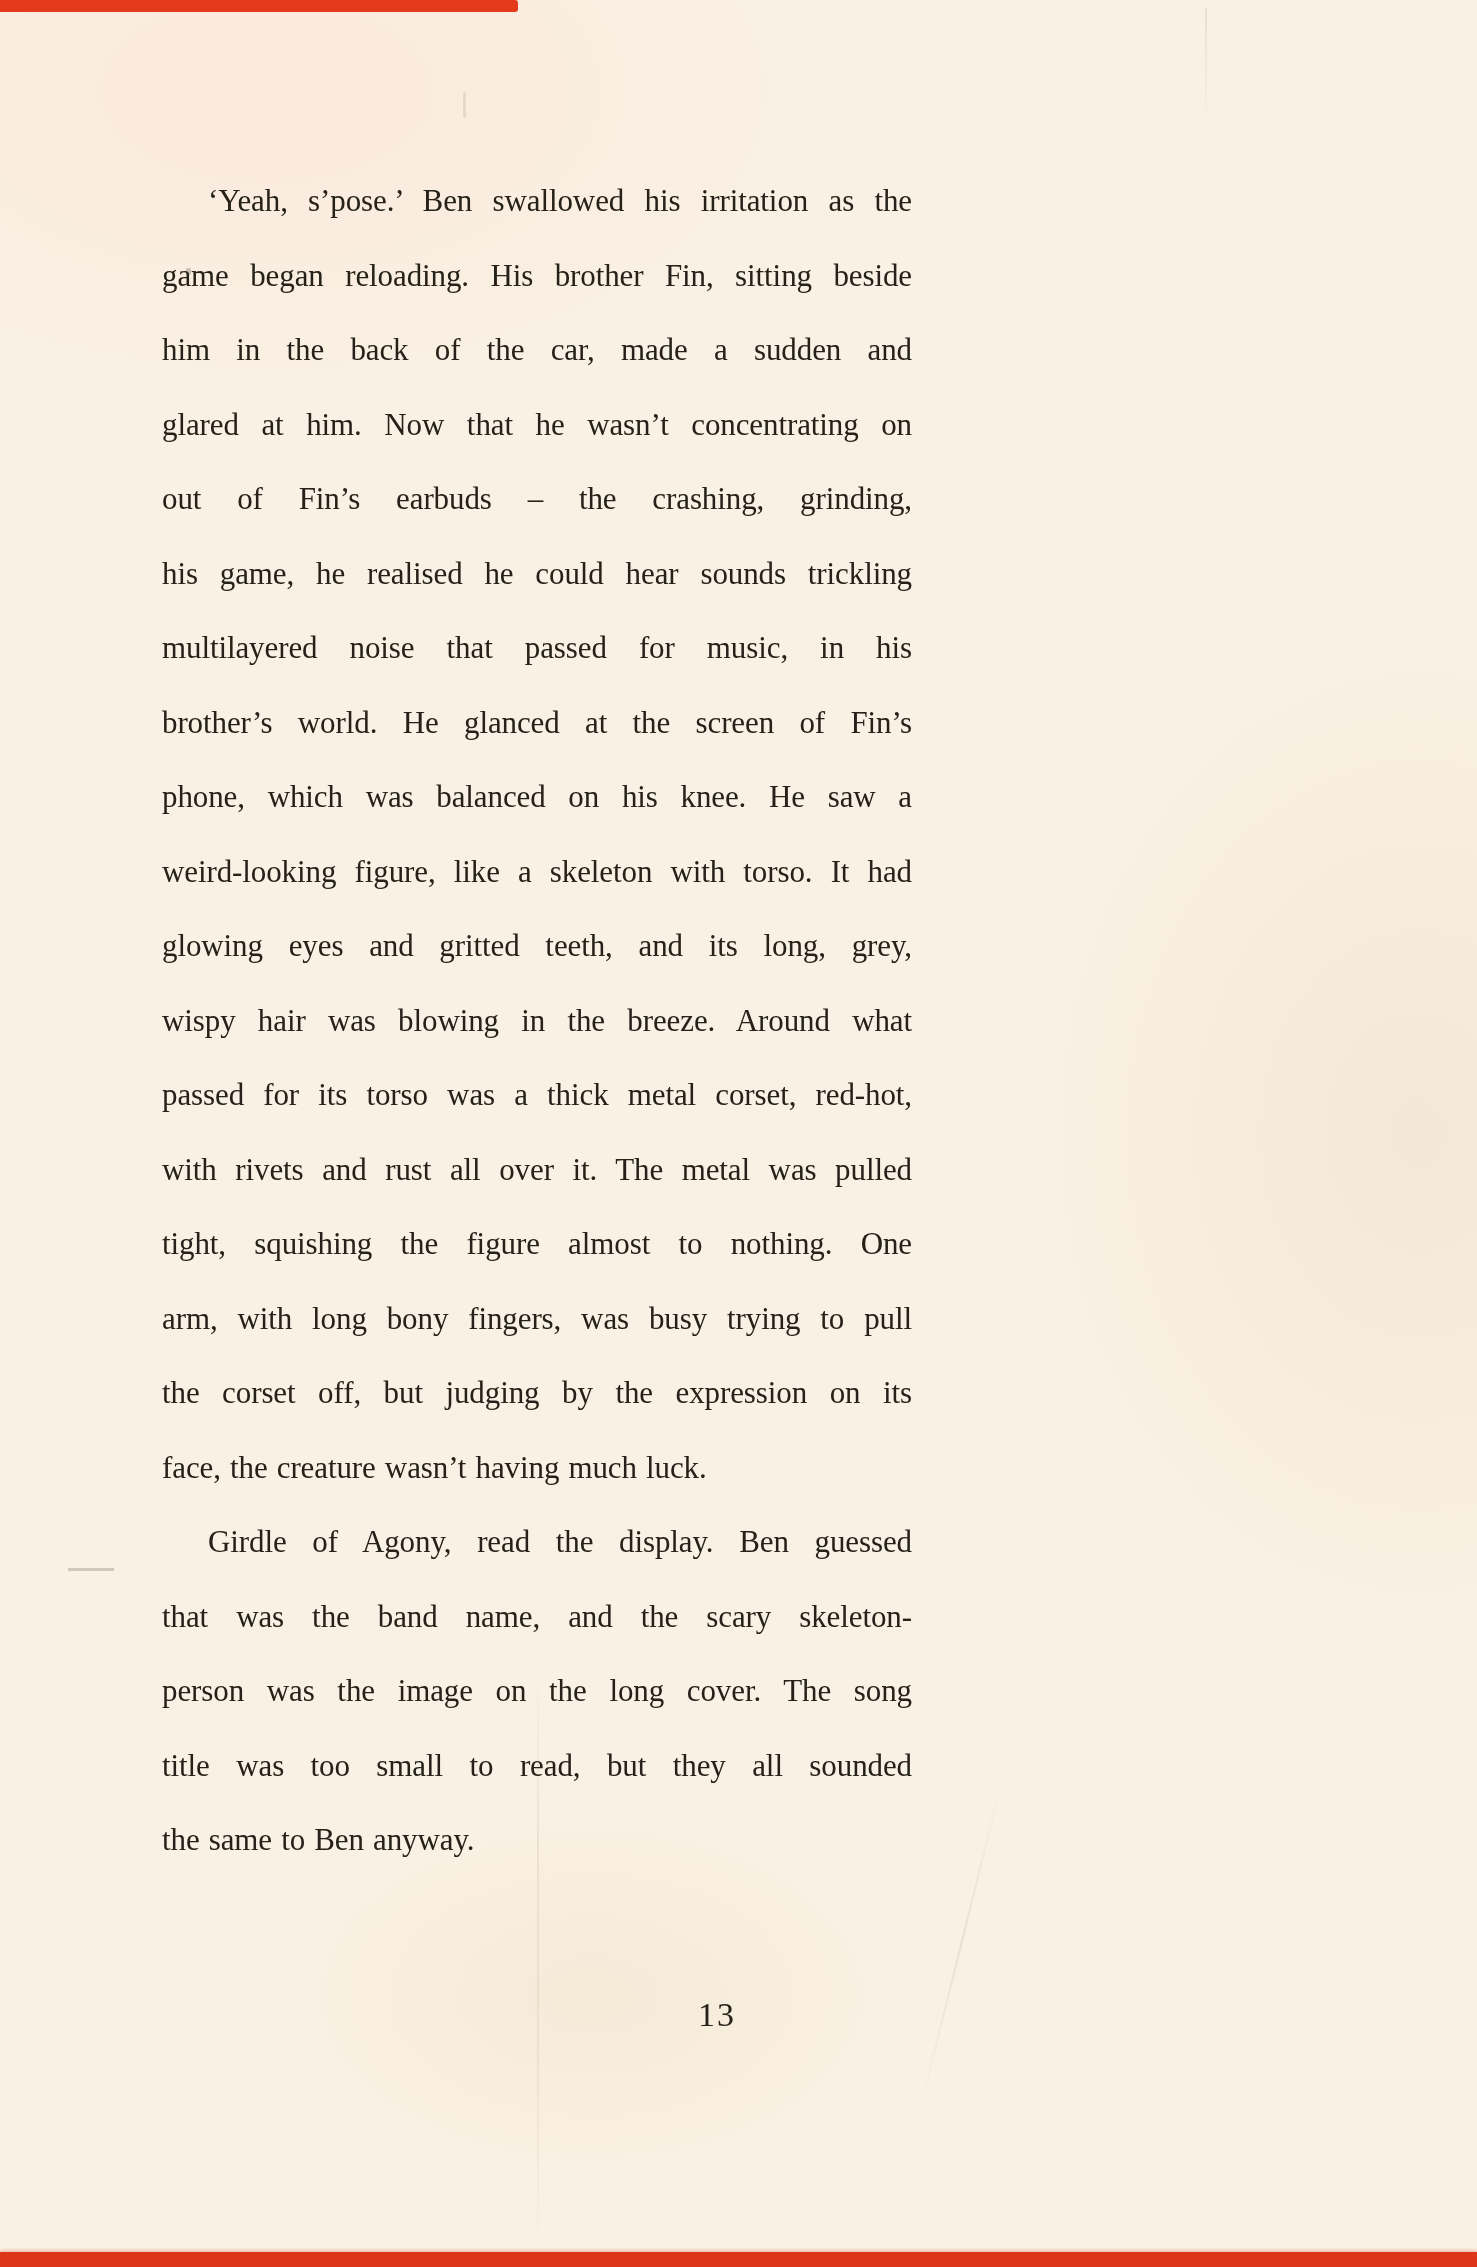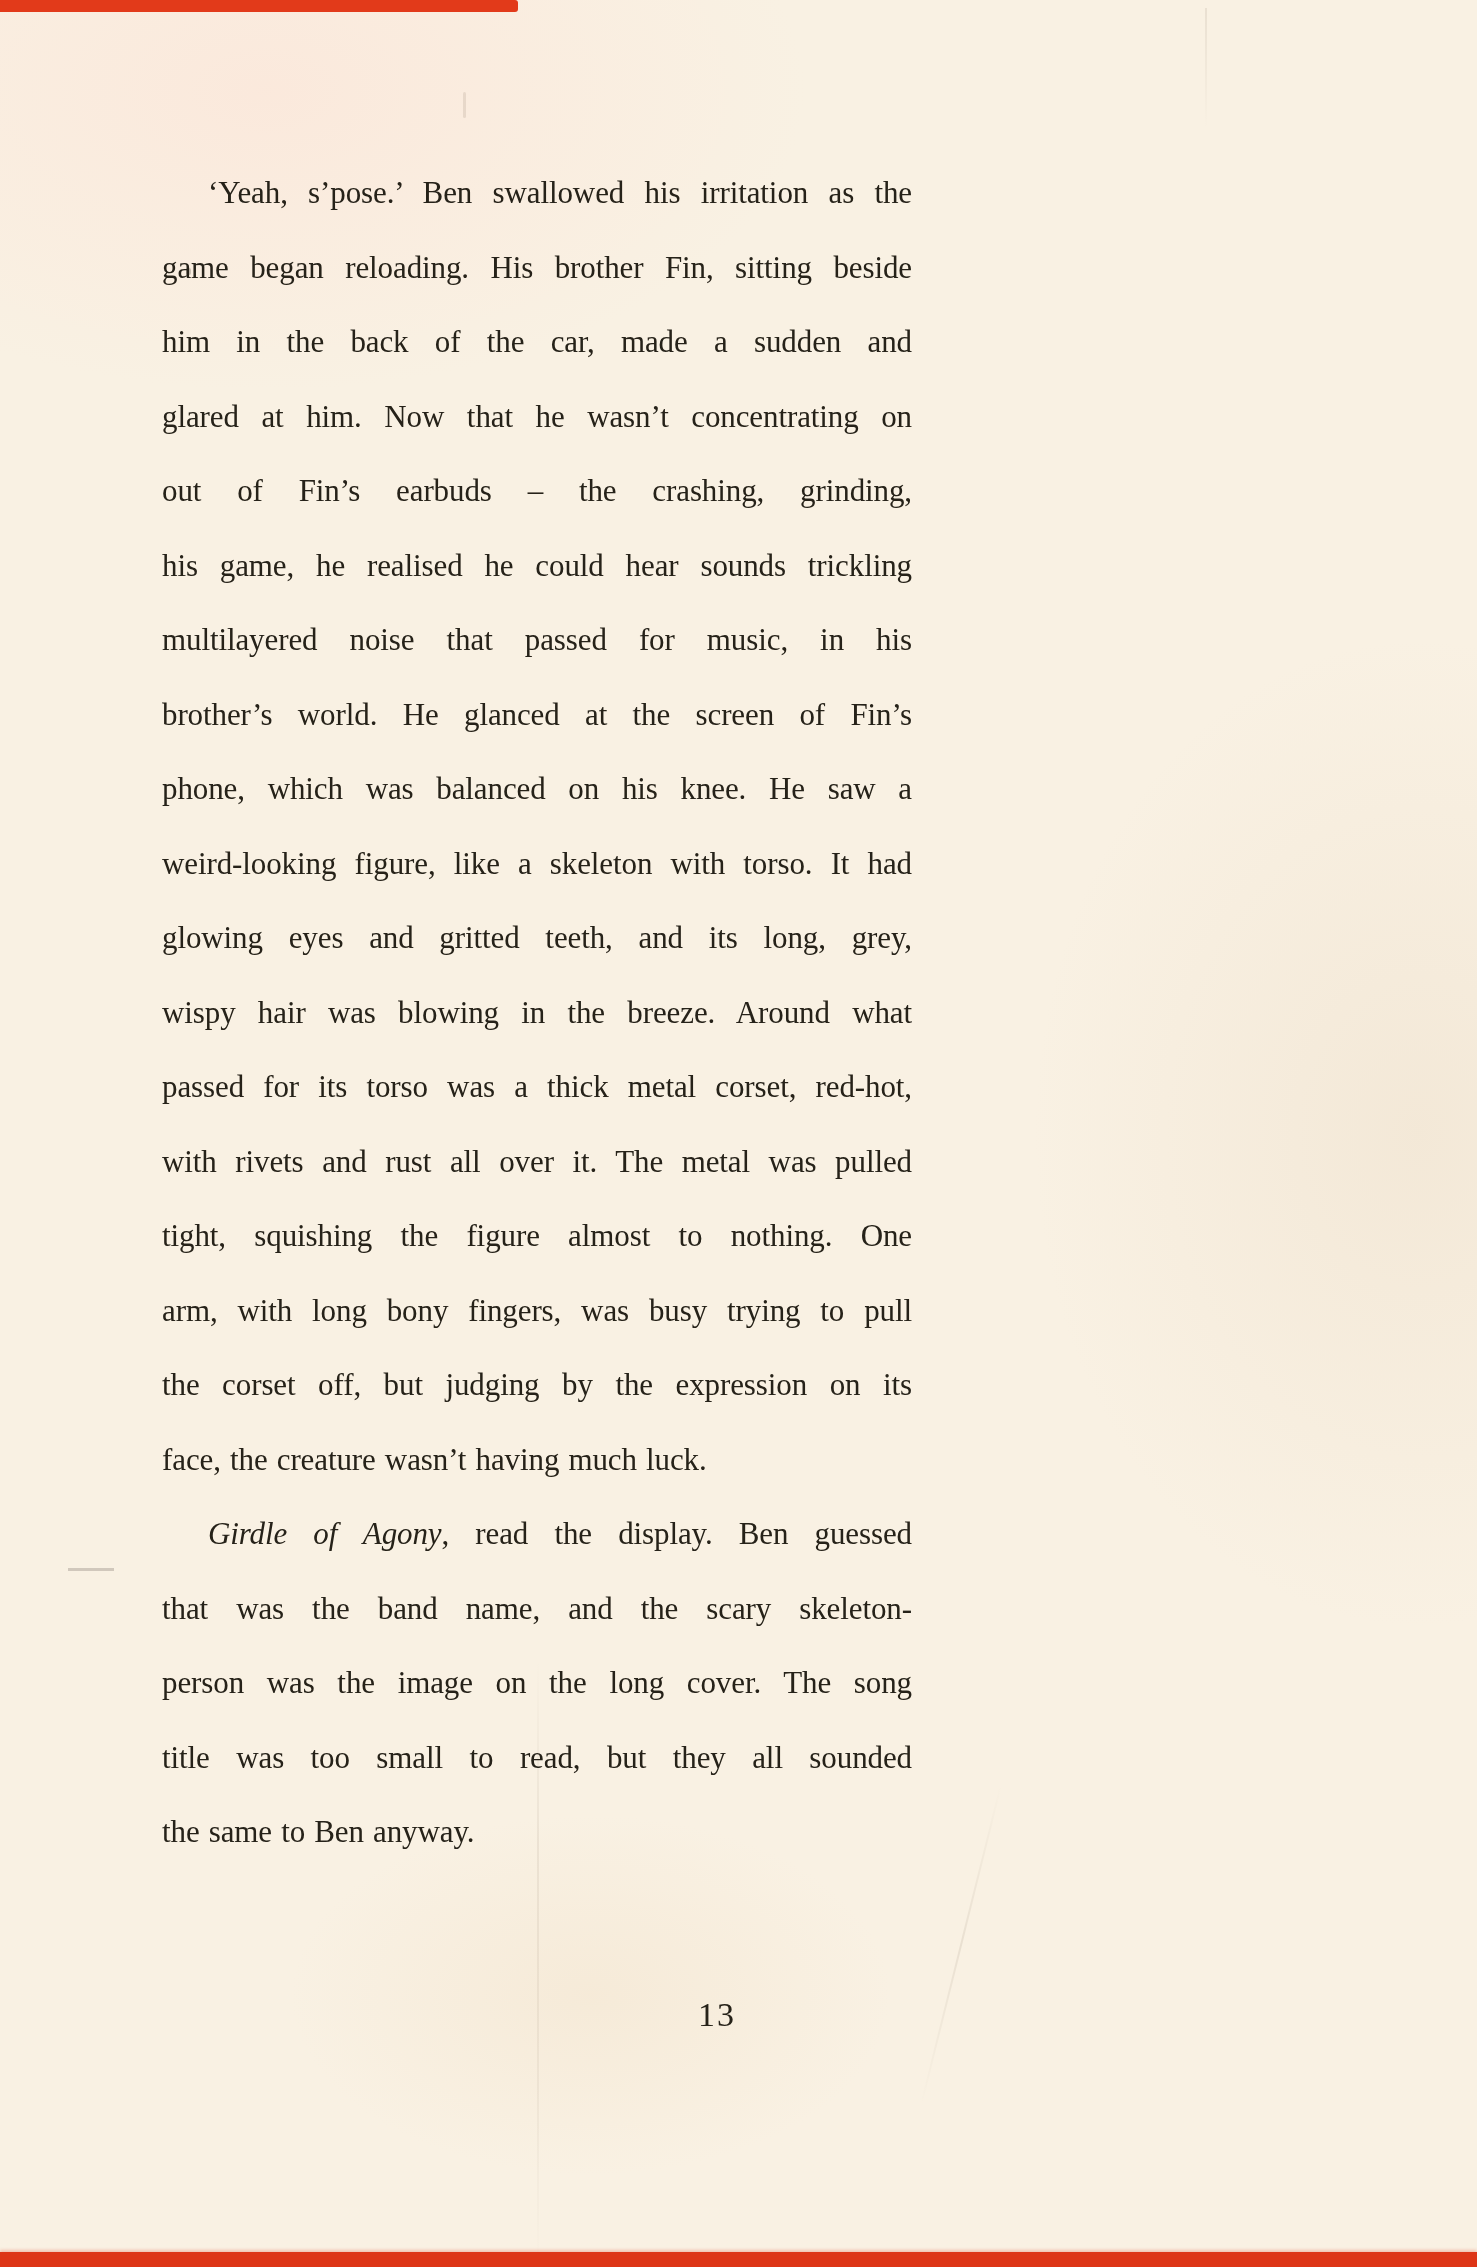--- a/index.html
+++ b/index.html
@@ -31,42 +31,42 @@
   .edge-bar-bottom {
     position: absolute;
     bottom: 0; left: 0;
     width: 1477px; height: 15px;
     background: var(--bar2, #dd3517);
     box-shadow: 0 -2px 3px rgba(221,53,23,0.25);
   }
   .body-text {
     position: absolute;
     left: 162px;
-    top: 156px;
+    top: 164px;
     width: 750px;
   }
   .text-line {
     font-size: 31px;
     line-height: 74.5px;
     height: 74.5px;
     letter-spacing: -0.1px;
     word-spacing: 1.5px;
     text-align: justify;
     text-align-last: justify;
     white-space: normal;
     overflow: visible;
   }
   .text-line.end {
     text-align: right;
     text-align-last: left;
   }
   .text-line.indent {
     text-indent: 46px;
   }
-  .ital { font-style: italic; }
+  .ital { }
   .page-number {
     position: absolute;
     top: 1996px;
     left: 0;
     width: 1434px;
     text-align: center;
     font-size: 34px;
     letter-spacing: 2px;
   }
   

